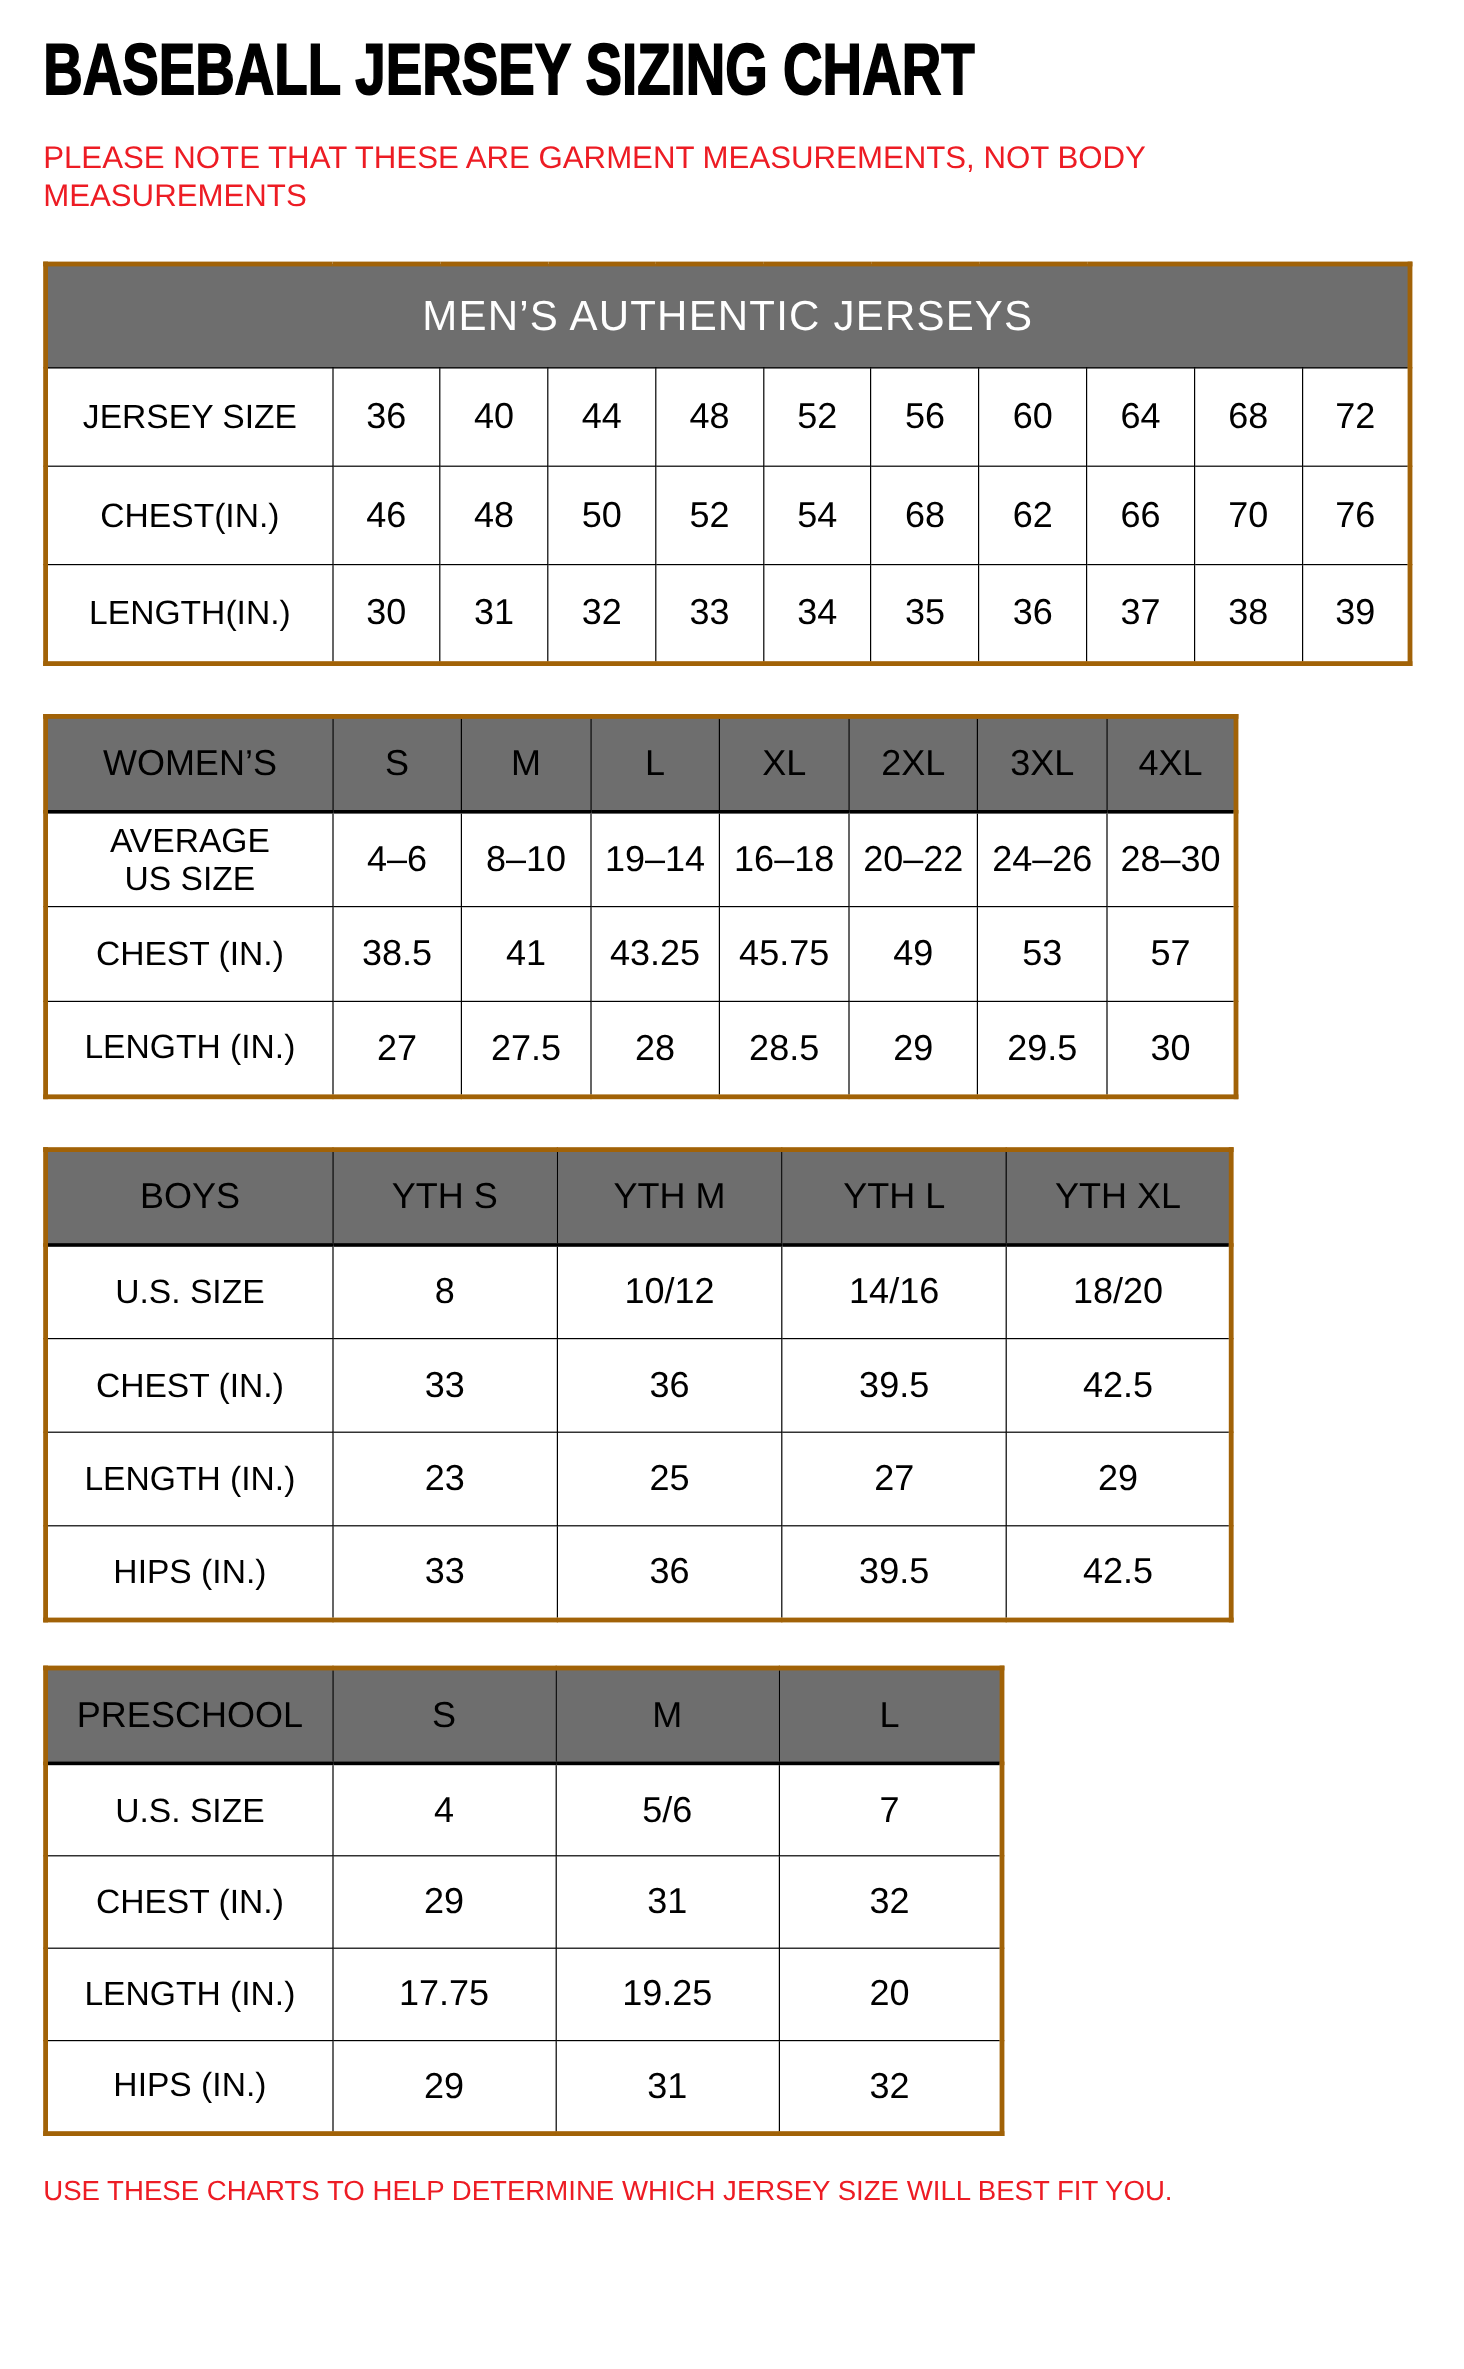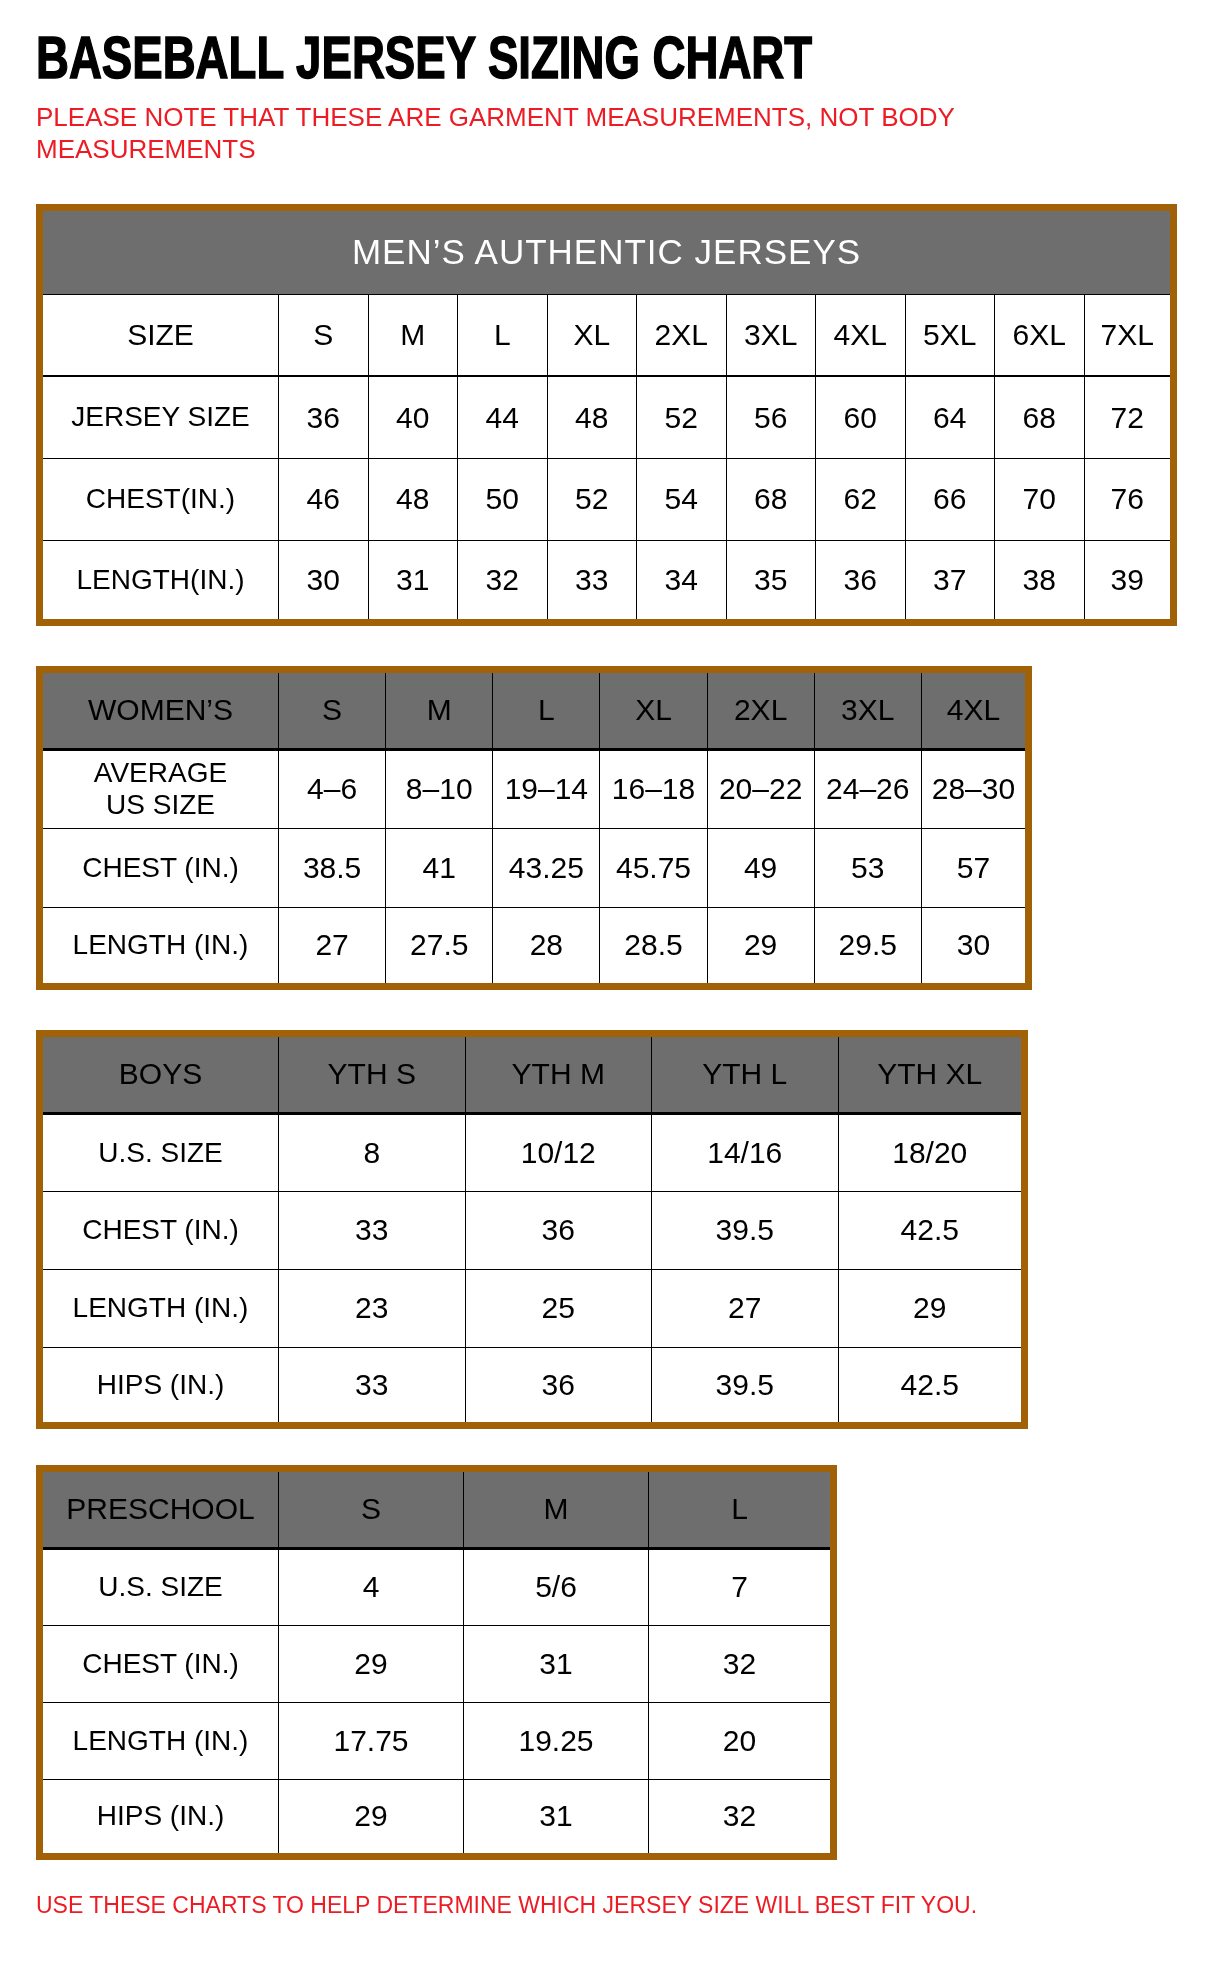--- a/index.html
+++ b/index.html
@@ -18,32 +18,32 @@
     font-weight: 700;
     line-height: 1.08;
     white-space: nowrap;
     transform: scaleX(0.76);
     transform-origin: left center;
     -webkit-text-stroke: 1.5px #000;
     letter-spacing: 0;
   }
 
   .note {
-    margin-top: 10px;
+    margin-top: 24px;
     max-width: 1090px;
     font-size: 26px;
     line-height: 1.25;
     color: #ed1c24;
   }
 
   
   table {
     border-collapse: collapse;
     table-layout: fixed;
-    border: 7px solid #a16207;
+    border: 4px solid #a16207;
   }
   th, td {
     border: 1px solid #000;
     text-align: center;
     vertical-align: middle;
     font-weight: 400;
     padding: 2px 4px;
   }
   td { font-size: 30px; }
   tbody th.row-label {
@@ -110,33 +110,20 @@
       <col>
       <col>
       <col>
       <col>
       <col>
       <col>
     </colgroup>
     <thead>
       <tr>
         <th colspan="11" class="banner">MEN’S AUTHENTIC JERSEYS</th>
-      </tr>
-      <tr class="head-plain">
-        <th>SIZE</th>
-        <th>S</th>
-        <th>M</th>
-        <th>L</th>
-        <th>XL</th>
-        <th>2XL</th>
-        <th>3XL</th>
-        <th>4XL</th>
-        <th>5XL</th>
-        <th>6XL</th>
-        <th>7XL</th>
       </tr>
     </thead>
     <tbody>
       <tr>
         <th class="row-label">JERSEY SIZE</th>
         <td>36</td>
         <td>40</td>
         <td>44</td>
         <td>48</td>
         <td>52</td>

